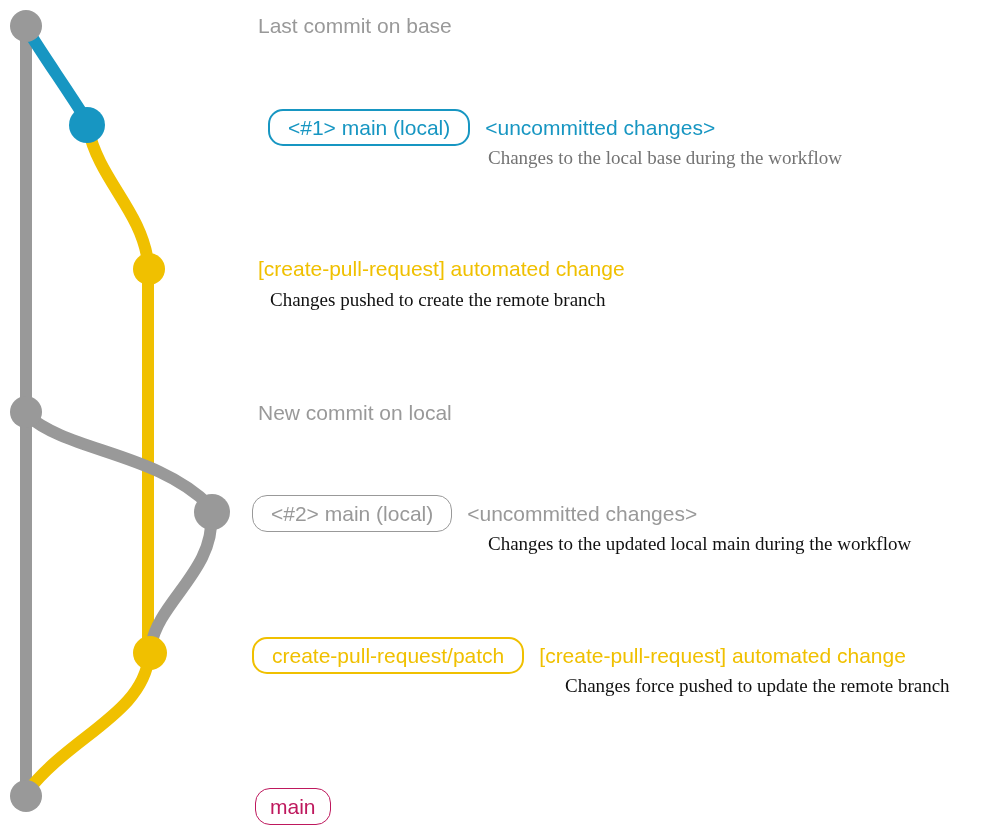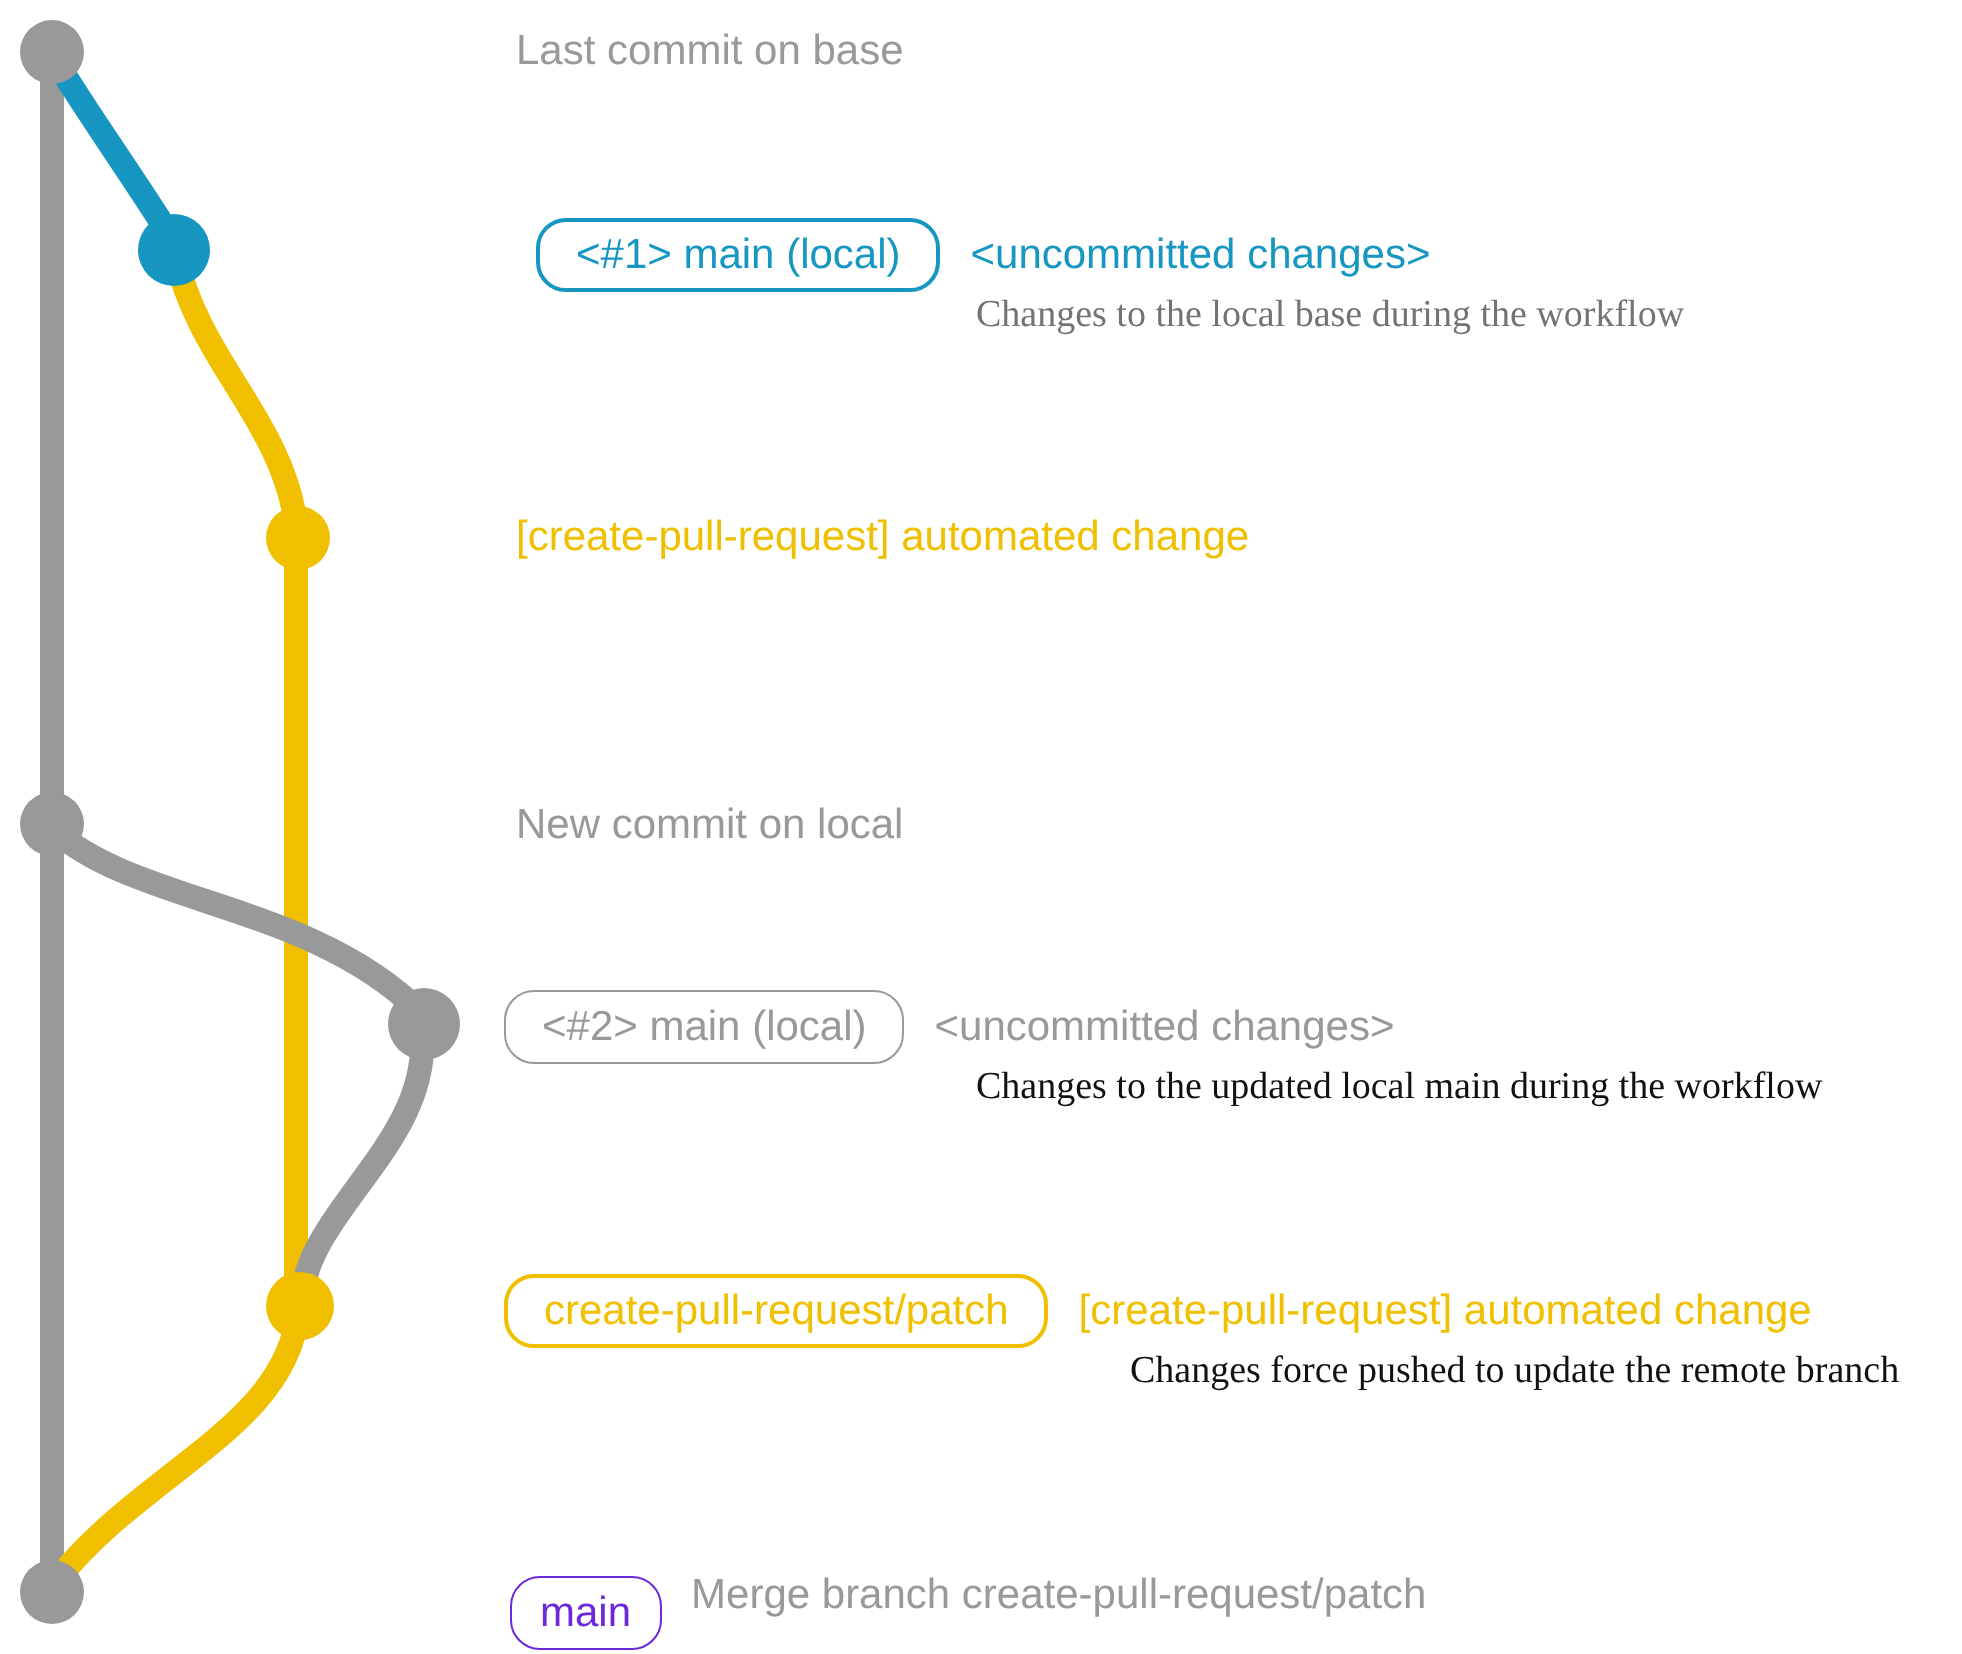--- a/index.html
+++ b/index.html
@@ -77,33 +77,33 @@
 
   <div class="label" style="left: 258px; top: 14px; color: rgb(153, 153, 153);">Last commit on base</div>
 
   <div class="hrow" style="left:252px; top:109px;">
     <span class="badge" style="color: rgb(23, 150, 194); margin-left: 16px;">&lt;#1&gt; main (local)</span>
     <span class="msg" style="color: rgb(23, 150, 194);">&lt;uncommitted changes&gt;</span>
   </div>
   <div class="desc" style="left: 488px; top: 147px; color: #737373;">Changes to the local base during the workflow</div>
 
   <div class="label" style="left: 258px; top: 257px; color: rgb(240, 192, 0);">[create-pull-request] automated change</div>
+  <div class="desc" style="left: 270px; top: 289px; color: rgb(17, 17, 17);">Changes pushed to create the remote branch</div>
 
   <div class="label" style="left: 258px; top: 401px; color: rgb(153, 153, 153);">New commit on local</div>
 
   <div class="hrow" style="left:252px; top:495px;">
     <span class="badge thin" style="color: rgb(153, 153, 153);">&lt;#2&gt; main (local)</span>
     <span class="msg" style="color: rgb(153, 153, 153);">&lt;uncommitted changes&gt;</span>
   </div>
   <div class="desc" style="left: 488px; top: 533px; color: rgb(17, 17, 17);">Changes to the updated local main during the workflow</div>
 
   <div class="hrow" style="left:252px; top:637px;">
     <span class="badge" style="color: rgb(240, 192, 0);">create-pull-request/patch</span>
     <span class="msg" style="color: rgb(240, 192, 0);">[create-pull-request] automated change</span>
   </div>
   <div class="desc" style="left: 565px; top: 675px; color: rgb(17, 17, 17);">Changes force pushed to update the remote branch</div>
 
   <div class="hrow" style="left:255px; top:779px;">
-    <span class="badge thin" style="padding: 0px 14px; color: #6d28d9; margin-top: 18px;">main</span>
-    <span class="msg" style="color: rgb(153, 153, 153);">Merge branch create-pull-request/patch</span>
+    <span class="badge thin" style="padding: 0px 14px; color: #be185d; margin-top: 18px;">main</span>
   </div>
 
 </div>
 
 </body></html>

